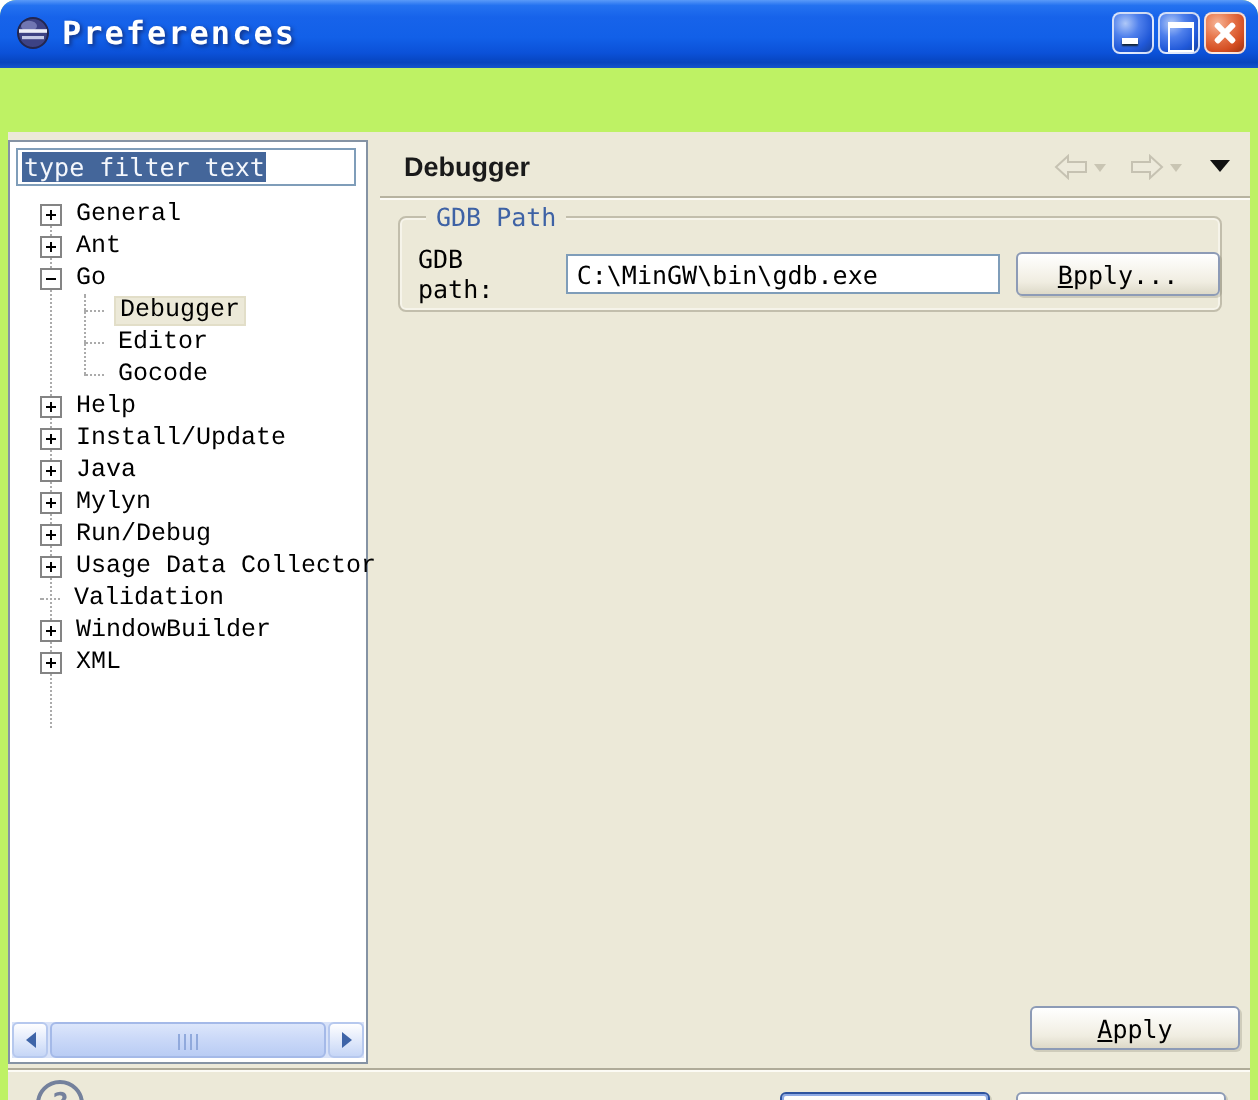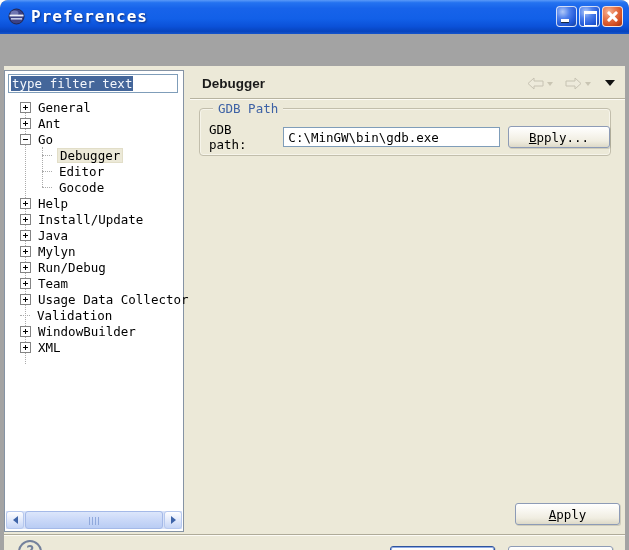--- a/index.html
+++ b/index.html
@@ -1,19 +1,19 @@
 <!DOCTYPE html>
 <html><head>
 <meta charset="utf-8">
 <style>
   * { margin:0; padding:0; box-sizing:border-box; }
   html,body { width:629px; height:550px; overflow:hidden; background:#fff;
               font-family:"DejaVu Sans Mono","Liberation Mono",monospace; }
   .window { position:relative; width:629px; height:550px;
-            background:#a3a3a3; border-radius:8px 8px 0 0; overflow:hidden; }
+            background:#bef264; border-radius:8px 8px 0 0; overflow:hidden; }
 
   
   .titlebar { position:absolute; left:0; top:0; width:629px; height:34px;
     border-radius:7px 7px 0 0;
     background:linear-gradient(180deg,#5A9AF8 0%,#2472F0 8%,#1763EA 25%,#1260E8 55%,#0B51D8 78%,#0744BE 92%,#1454CC 100%);
     display:flex; align-items:center; padding:0 6px 2px 8px; }
   .title-text { color:#fff; font-weight:bold; font-size:16px; margin-left:6px;
     letter-spacing:1px; text-shadow:1px 1px 2px #12307E; }
   .win-controls { margin-left:auto; display:flex; gap:2px; }
   .win-btn { width:21px; height:21px; border-radius:4px; position:relative;
@@ -41,21 +41,21 @@
   .vline-top { left:19px; top:8px; height:257px; }
   .vline-children { left:36px; top:48px; height:40px; }
   .tree-row { position:relative; z-index:1; height:16px; display:flex; align-items:center;
     padding-left:14px; white-space:nowrap; cursor:default; }
   .tree-row.lvl1 { padding-left:36px; }
   .expander { position:relative; flex:none; width:11px; height:11px;
     border:1px solid #848484; background:#fff; margin-right:5px; }
   .expander::before { content:""; position:absolute; left:2px; top:4px; width:5px; height:1px; background:#000; }
   .expander.plus::after { content:""; position:absolute; left:4px; top:2px; width:1px; height:5px; background:#000; }
   .stub { flex:none; width:10px; height:0; border-top:1px dotted #ABABAB; margin-right:5px; }
-  .tree-label { padding:0 2px; line-height:15px; }
+  .tree-label { padding:0 2px; line-height:15px;font-family:Liberation Mono, monospace; }
   .tree-row.selected .tree-label { background:#ECE9D8; border:1px solid #E2DEC8; line-height:13px; }
 
   
   .hscroll { position:absolute; left:1px; bottom:2px; width:176px; height:18px; display:flex; background:#D8E2F8; }
   .scroll-btn { flex:none; width:18px; height:18px; border:1px solid #B6C8EE; border-radius:3px;
     background:linear-gradient(180deg,#FEFEFF 0%,#E2EAFB 50%,#C6D6F6 100%);
     display:flex; align-items:center; justify-content:center; }
   .tri-left  { width:0; height:0; border:4px solid transparent; border-right:5px solid #3E64A8; margin-left:-4px; }
   .tri-right { width:0; height:0; border:4px solid transparent; border-left:5px solid #3E64A8; margin-right:-4px; }
   .scroll-track { position:relative; flex:1; margin:0 1px; }
@@ -174,24 +174,20 @@
             <span class="expander plus"></span>
             <span class="tree-label">Java</span>
           </div>
           <div class="tree-row lvl0">
             <span class="expander plus"></span>
             <span class="tree-label">Mylyn</span>
           </div>
           <div class="tree-row lvl0">
             <span class="expander plus"></span>
             <span class="tree-label">Run/Debug</span>
-          </div>
-          <div class="tree-row lvl0">
-            <span class="expander plus"></span>
-            <span class="tree-label">Team</span>
           </div>
           <div class="tree-row lvl0">
             <span class="expander plus"></span>
             <span class="tree-label">Usage Data Collector</span>
           </div>
           <div class="tree-row lvl0">
             <span class="stub"></span>
             <span class="tree-label">Validation</span>
           </div>
           <div class="tree-row lvl0">

